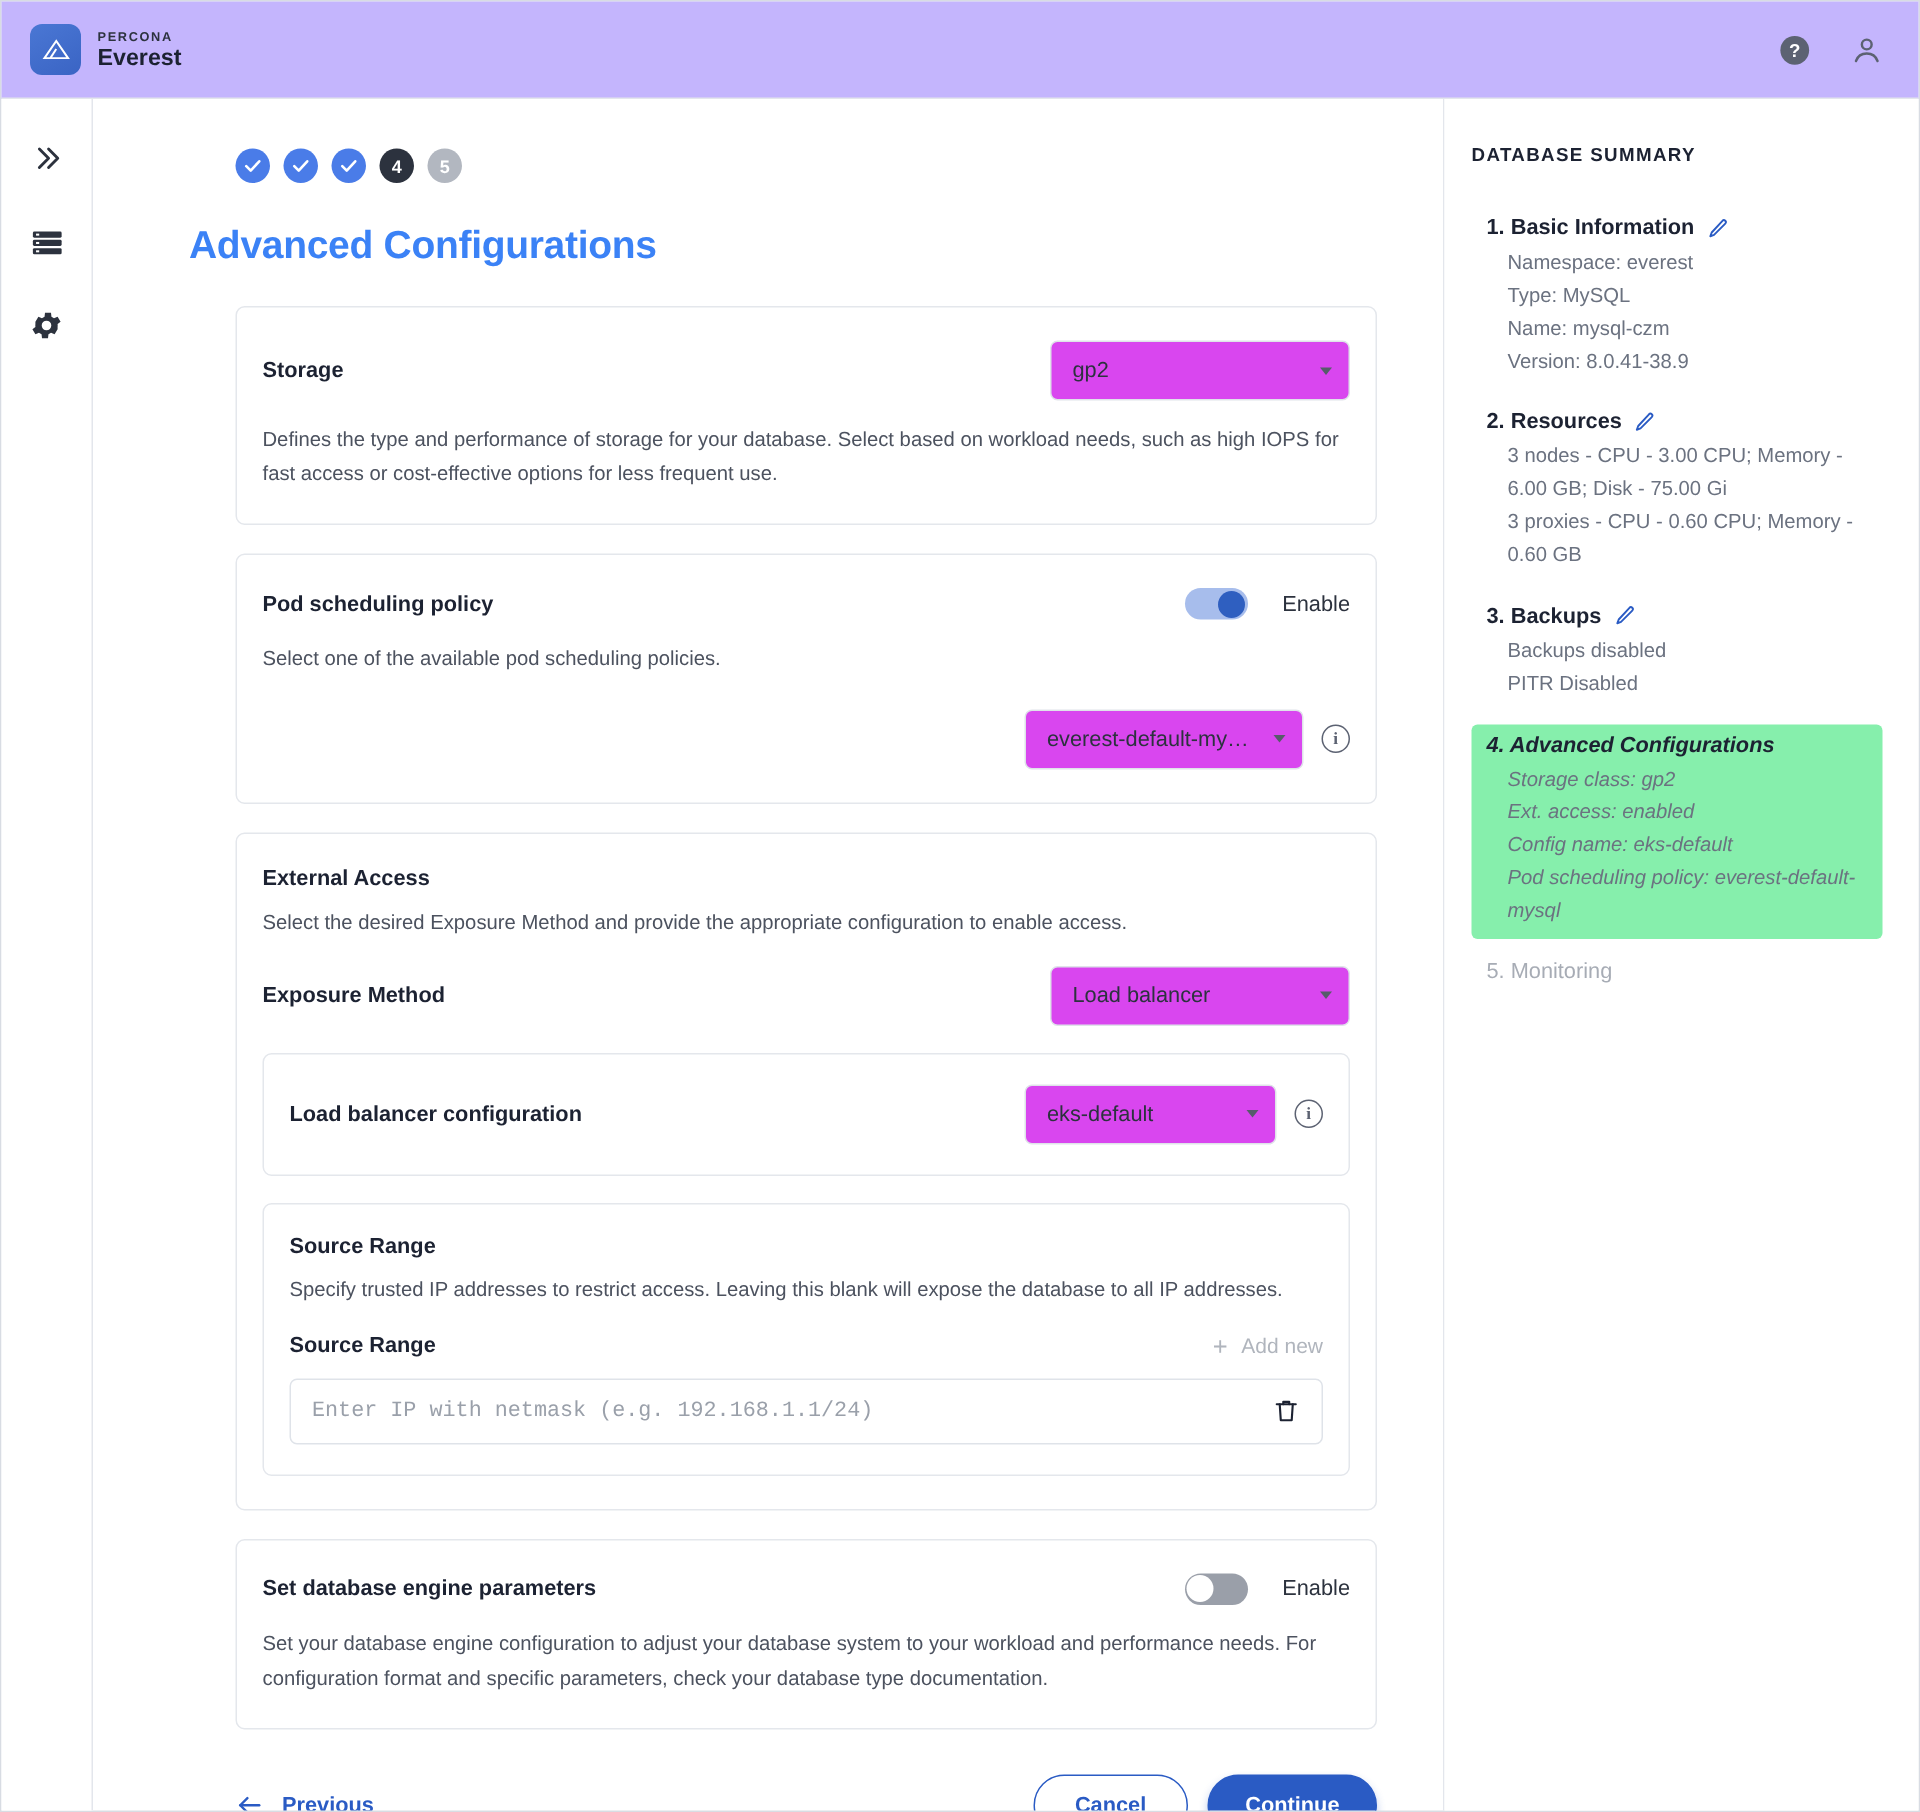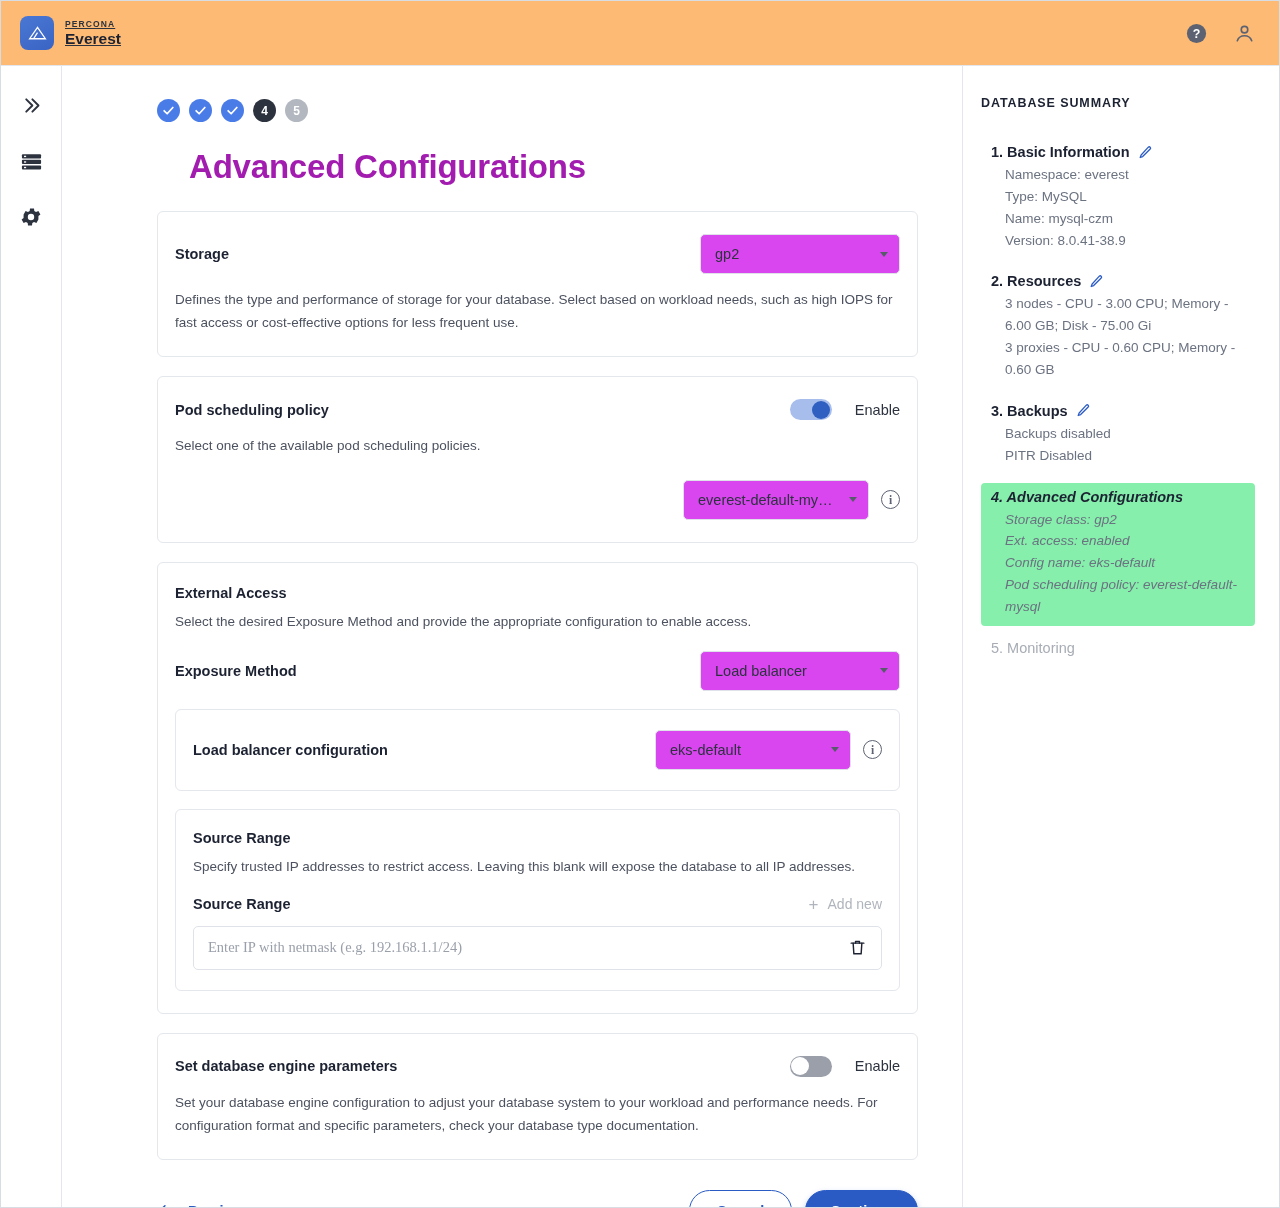--- a/index.html
+++ b/index.html
@@ -13,26 +13,25 @@
   .app {
     width: 1280px; height: 1208px;
     border: 1px solid #d8dce3;
     display: flex; flex-direction: column;
     background: #fff;
   }
 
   
   .topbar {
     height: 65px; min-height: 65px;
-    background: #fdba74;
+    background: #c4b5fd;
     border-bottom: 1px solid #e3e6ec;
     display: flex; align-items: center;
     padding: 0 22px 0 19px;
     justify-content: space-between;
-    text-decoration: underline;
   }
   .brand { display: flex; align-items: center; gap: 11px; }
   .logo-mark {
     width: 34px; height: 34px; border-radius: 8px;
     background: linear-gradient(150deg, #4a77d4 0%, #3a64c4 100%);
     display: flex; align-items: center; justify-content: center;
   }
   .brand-text { line-height: 1; }
   .brand-top {
     font-size: 8.5px; letter-spacing: 1.1px; font-weight: 700;
@@ -76,22 +75,22 @@
   .step {
     width: 23px; height: 23px; border-radius: 50%;
     display: flex; align-items: center; justify-content: center;
     font-size: 12px; font-weight: 700; color: #fff;
   }
   .step.done { background: #4a7ce8; }
   .step.active { background: #2c323e; }
   .step.todo { background: #b2b7c0; }
 
   .page-title {
-    font-size: 33px; font-weight: 700; color: #a21caf;
-    letter-spacing: -0.2px; margin: 0 0 25px 93px;
+    font-size: 26px; font-weight: 700; color: #3b82f6;
+    letter-spacing: -0.2px; margin: 0 0 25px 30px;
   }
 
   
   .card {
     border: 1px solid #e4e7ec; border-radius: 6px;
     background: #fff; margin: 0 0 19px 61px; padding: 22px 17px;
   }
   .card-row {
     display: flex; align-items: center; justify-content: space-between;
     gap: 16px;
@@ -108,21 +107,21 @@
     justify-content: space-between; padding: 0 11px 0 14px;
     font-size: 14.5px; color: #2c323e; cursor: pointer; min-width: 0;
   }
   .select .sel-val { white-space: nowrap; overflow: hidden; text-overflow: ellipsis; }
   .caret {
     width: 0; height: 0; margin-left: 10px; flex: none;
     border-left: 4.5px solid transparent; border-right: 4.5px solid transparent;
     border-top: 5.5px solid #565c6a;
   }
   .w200 { width: 200px; }
-  .w196 { width: 196px; }
+  .w196 { width: 168px; }
   .w186 { width: 186px; }
 
   
   .toggle-wrap { display: flex; align-items: center; gap: 11px; }
   .toggle {
     width: 42px; height: 21px; border-radius: 11px; position: relative;
     cursor: pointer; flex: none;
   }
   .toggle.on { background: #a7bdec; }
   .toggle.off { background: #9a9fa9; }
@@ -163,21 +162,21 @@
   .plus { font-size: 17px; line-height: 1; color: #b0b5bd; }
 
   .ipfield {
     margin-top: 13px; height: 44px; border: 1px solid #dfe3e9;
     border-radius: 5px; display: flex; align-items: center;
     padding: 0 14px; justify-content: space-between; background: #fff;
   }
   .ipfield input {
     border: none; outline: none; flex: 1; font-size: 14.5px;
     color: #a16207; background: transparent;
-    font-family: Liberation Serif, serif;
+    font-family: Liberation Mono, monospace;
   }
   .ipfield input::placeholder { color: #9aa0aa; }
   .trash { cursor: pointer; color: #1c2232; display: flex; }
 
   
   .footer {
     display: flex; align-items: center; justify-content: space-between;
     margin: 10px 0 0 61px; padding: 11px 0 0 0;
   }
   .prev-btn {

